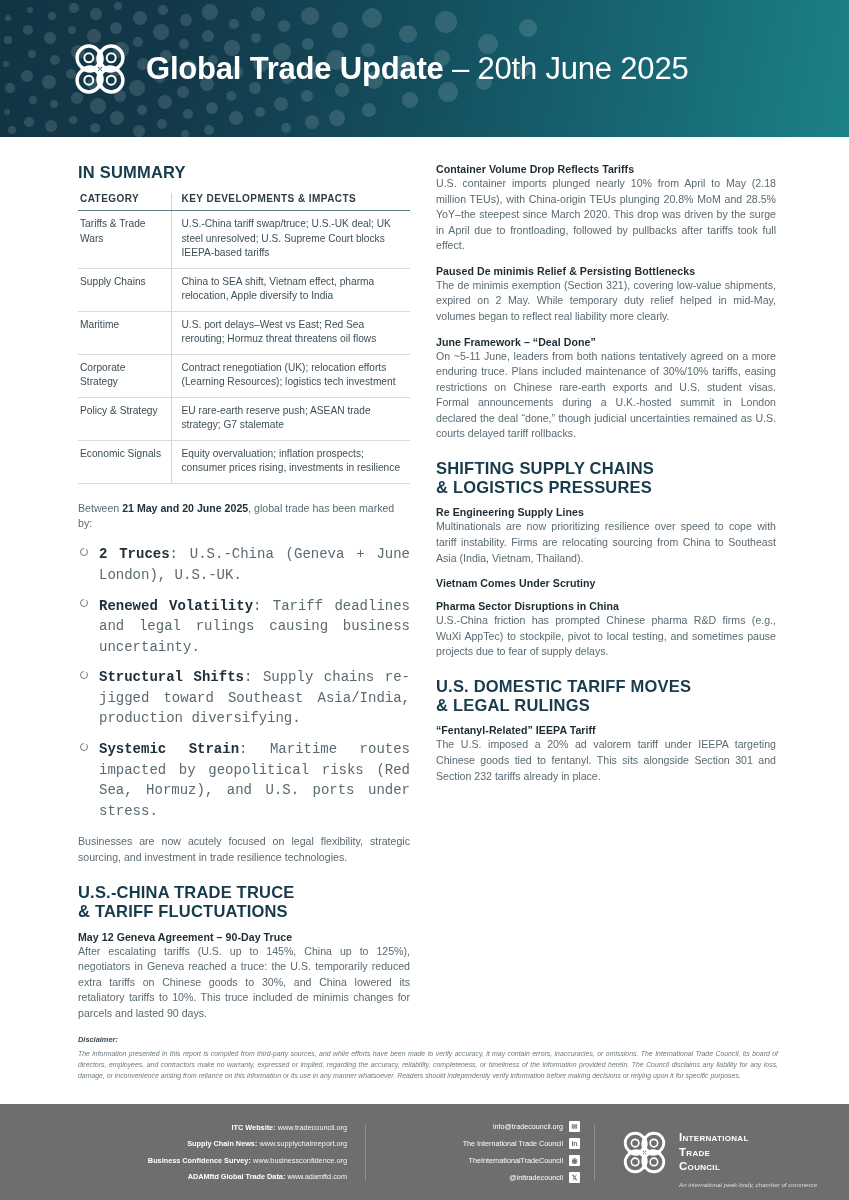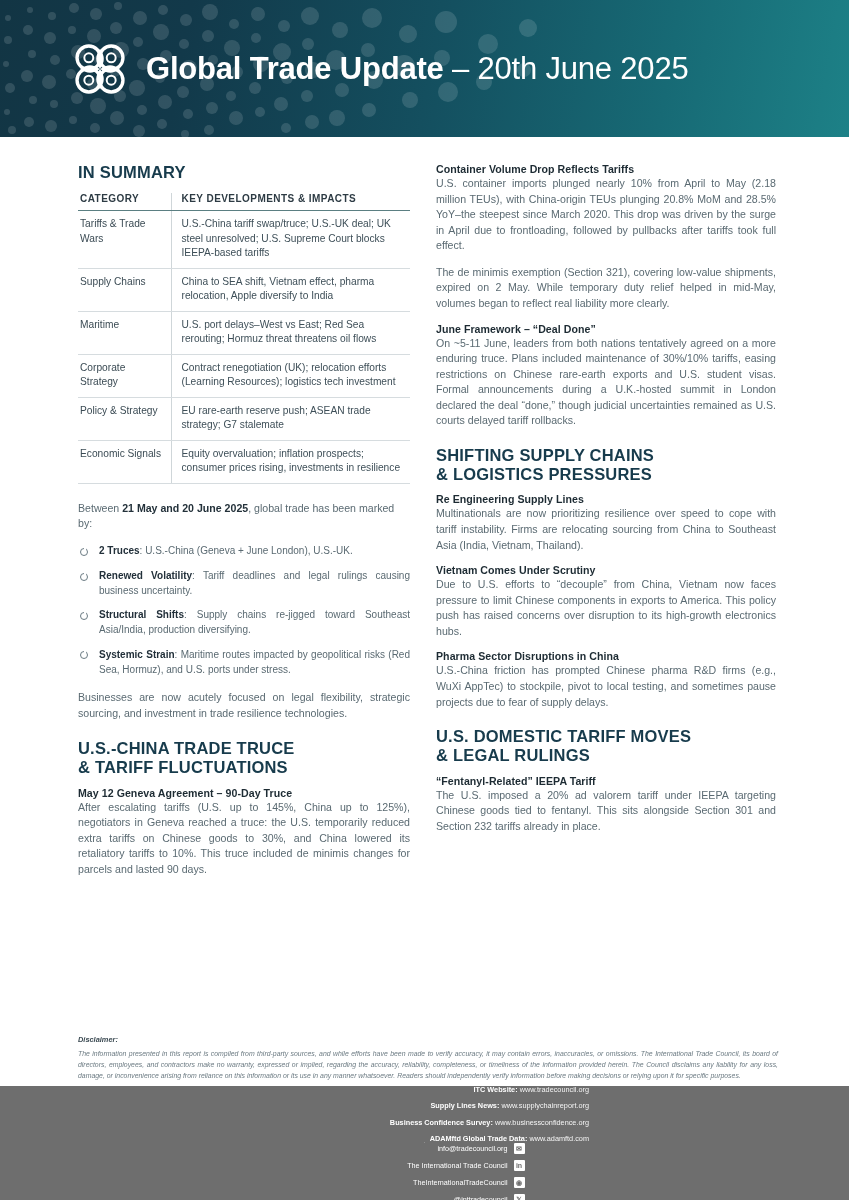--- a/index.html
+++ b/index.html
@@ -128,24 +128,25 @@
     line-height: 1.5;
     margin-bottom: 12px;
   }
   .intro b { color: #23313a; font-weight: bold; }
 
   ul.bullets { list-style: none; margin-bottom: 13px; }
   ul.bullets li {
     position: relative;
     padding-left: 21px;
     margin-bottom: 10px;
-    font-size: 10px;
+    font-size: 14px;
     line-height: 1.47;
     color: #5a6a72;
     text-align: justify;
+    font-family: Liberation Mono, monospace;
   }
   ul.bullets li:last-child { margin-bottom: 0; }
   ul.bullets li b { color: #22303a; font-weight: bold; }
   .bullet-icon {
     position: absolute;
     left: 2px; top: 3.5px;
     width: 8px; height: 8px;
     border: 1.2px solid #6b7b83;
     border-radius: 50%;
   }
@@ -187,25 +188,24 @@
     font-style: italic;
     line-height: 1.62;
     color: #6b7a82;
     text-align: justify;
   }
 
   
   .footer {
     position: absolute;
     left: 0; bottom: 0;
-    width: 849px; height: 114px;
+    width: 849px; height: 96px;
     background: #6e6e6e;
     display: flex;
     align-items: center;
-    flex-direction: column;
   }
   .footer-col-links {
     width: 365px;
     padding-right: 18px;
     text-align: right;
   }
   .footer-link-row {
     font-size: 7.3px;
     color: #ffffff;
     line-height: 1.0;
@@ -486,41 +486,41 @@
     </div>
 
     <div class="col-right">
 
       <div class="block">
         <div class="sub-head">Container Volume Drop Reflects Tariffs</div>
         <p class="body">U.S. container imports plunged nearly 10% from April to May (2.18 million TEUs), with China-origin TEUs plunging 20.8% MoM and 28.5% YoY–the steepest since March 2020. This drop was driven by the surge in April due to frontloading, followed by pullbacks after tariffs took full effect.</p>
       </div>
 
       <div class="block">
+        <div class="sub-head">Paused De minimis Relief &amp; Persisting Bottlenecks</div>
         <p class="body">The de minimis exemption (Section 321), covering low-value shipments, expired on 2 May. While temporary duty relief helped in mid-May, volumes began to reflect real liability more clearly.</p>
       </div>
 
       <div class="block">
         <div class="sub-head">June Framework – “Deal Done”</div>
         <p class="body">On ~5-11 June, leaders from both nations tentatively agreed on a more enduring truce. Plans included maintenance of 30%/10% tariffs, easing restrictions on Chinese rare-earth exports and U.S. student visas. Formal announcements during a U.K.-hosted summit in London declared the deal “done,” though judicial uncertainties remained as U.S. courts delayed tariff rollbacks.</p>
       </div>
 
       <div class="sec-title sec-title-2line gap-before">
         <div>SHIFTING SUPPLY CHAINS</div>
         <div>&amp; LOGISTICS PRESSURES</div>
       </div>
 
       <div class="block">
         <div class="sub-head">Re Engineering Supply Lines</div>
         <p class="body">Multinationals are now prioritizing resilience over speed to cope with tariff instability. Firms are relocating sourcing from China to Southeast Asia (India, Vietnam, Thailand).</p>
       </div>
 
       <div class="block">
         <div class="sub-head">Vietnam Comes Under Scrutiny</div>
-        <p class="body">Due to U.S. efforts to “decouple” from China, Vietnam now faces pressure to limit Chinese components in exports to America. This policy push has raised concerns over disruption to its high-growth electronics hubs.</p>
       </div>
 
       <div class="block">
         <div class="sub-head">Pharma Sector Disruptions in China</div>
         <p class="body">U.S.-China friction has prompted Chinese pharma R&amp;D firms (e.g., WuXi AppTec) to stockpile, pivot to local testing, and sometimes pause projects due to fear of supply delays.</p>
       </div>
 
       <div class="sec-title sec-title-2line gap-before">
         <div>U.S. DOMESTIC TARIFF MOVES</div>
         <div>&amp; LEGAL RULINGS</div>
@@ -540,21 +540,21 @@
   </div>
 
   <div class="footer">
 
     <div class="footer-col-links">
       <div class="footer-link-row">
         <span class="lbl">ITC Website:</span>
         <span class="url">www.tradecouncil.org</span>
       </div>
       <div class="footer-link-row">
-        <span class="lbl">Supply Lines News:</span>
+        <span class="lbl">Supply Chain News:</span>
         <span class="url">www.supplychainreport.org</span>
       </div>
       <div class="footer-link-row">
         <span class="lbl">Business Confidence Survey:</span>
         <span class="url">www.businessconfidence.org</span>
       </div>
       <div class="footer-link-row">
         <span class="lbl">ADAMftd Global Trade Data:</span>
         <span class="url">www.adamftd.com</span>
       </div>

